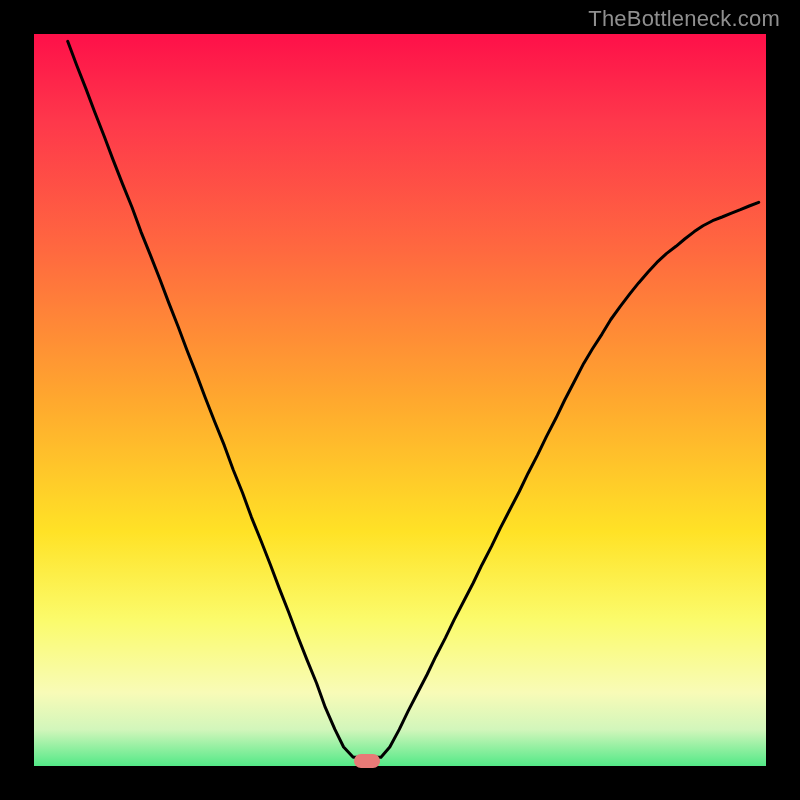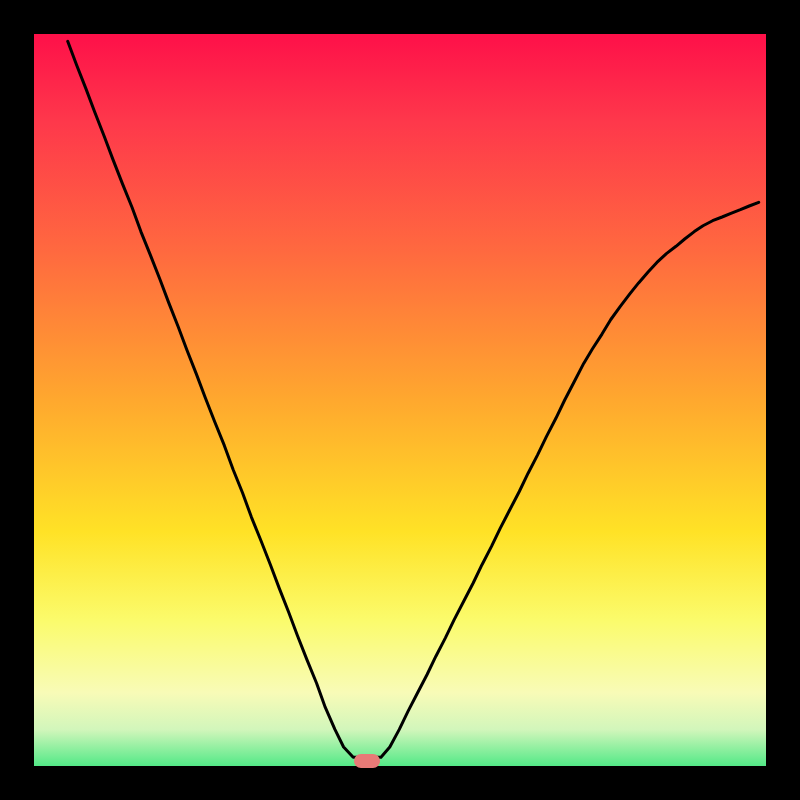--- a/index.html
+++ b/index.html
@@ -63,18 +63,19 @@
     left: 34px;
     width: 732px;
     height: 732px;
     pointer-events: none;
   }
 </style>
 </head>
 <body>
 
 <div class="frame">
+  <div class="watermark">TheBottleneck.com</div>
   <div class="plot-area"></div>
   <svg class="curve" viewBox="0 0 732 732" preserveAspectRatio="none">
     <path id="curve-path" fill="none" stroke="#000000" stroke-width="3" stroke-linejoin="round" stroke-linecap="round" d="M33.7 7.3 L42.5 30.7 L52.0 54.9 L60.8 78.3 L70.3 102.5 L79.1 125.9 L88.6 150.1 L98.1 173.5 L106.9 197.6 L116.4 221.1 L125.9 245.2 L134.7 268.6 L144.2 292.8 L153.0 316.2 L162.5 340.4 L171.3 363.8 L180.8 388.0 L190.3 411.4 L199.1 435.5 L208.6 459.0 L217.4 483.1 L226.9 506.5 L236.4 530.7 L245.2 554.1 L254.7 578.3 L263.5 601.7 L273.0 625.9 L282.6 649.3 L291.3 673.4 L300.9 695.4 L309.6 713.0 L319.2 723.2 L347.0 723.2 L355.8 713.0 L365.3 695.4 L374.1 677.1 L383.6 658.8 L393.1 640.5 L401.9 622.2 L411.4 603.9 L420.2 585.6 L429.7 567.3 L439.2 549.0 L448.0 530.7 L457.5 512.4 L466.3 494.1 L475.8 475.8 L485.3 457.5 L494.1 439.2 L503.6 420.9 L512.4 402.6 L521.9 384.3 L530.7 366.0 L540.2 347.7 L549.7 329.4 L558.5 314.8 L568.0 300.1 L576.8 285.5 L586.3 272.3 L595.8 259.9 L604.6 248.9 L614.1 237.9 L622.9 228.4 L632.4 219.6 L642.0 212.3 L650.7 205.0 L660.3 197.6 L669.0 191.8 L678.6 186.7 L688.1 183.0 L696.9 179.3 L706.4 175.7 L715.2 172.0 L724.7 168.4"></path>
   </svg>
   <div class="marker" id="marker" style="left: 367.06px; top: 760.876px; background: rgb(231, 122, 119);"></div>
 </div>
 
 </body></html>

